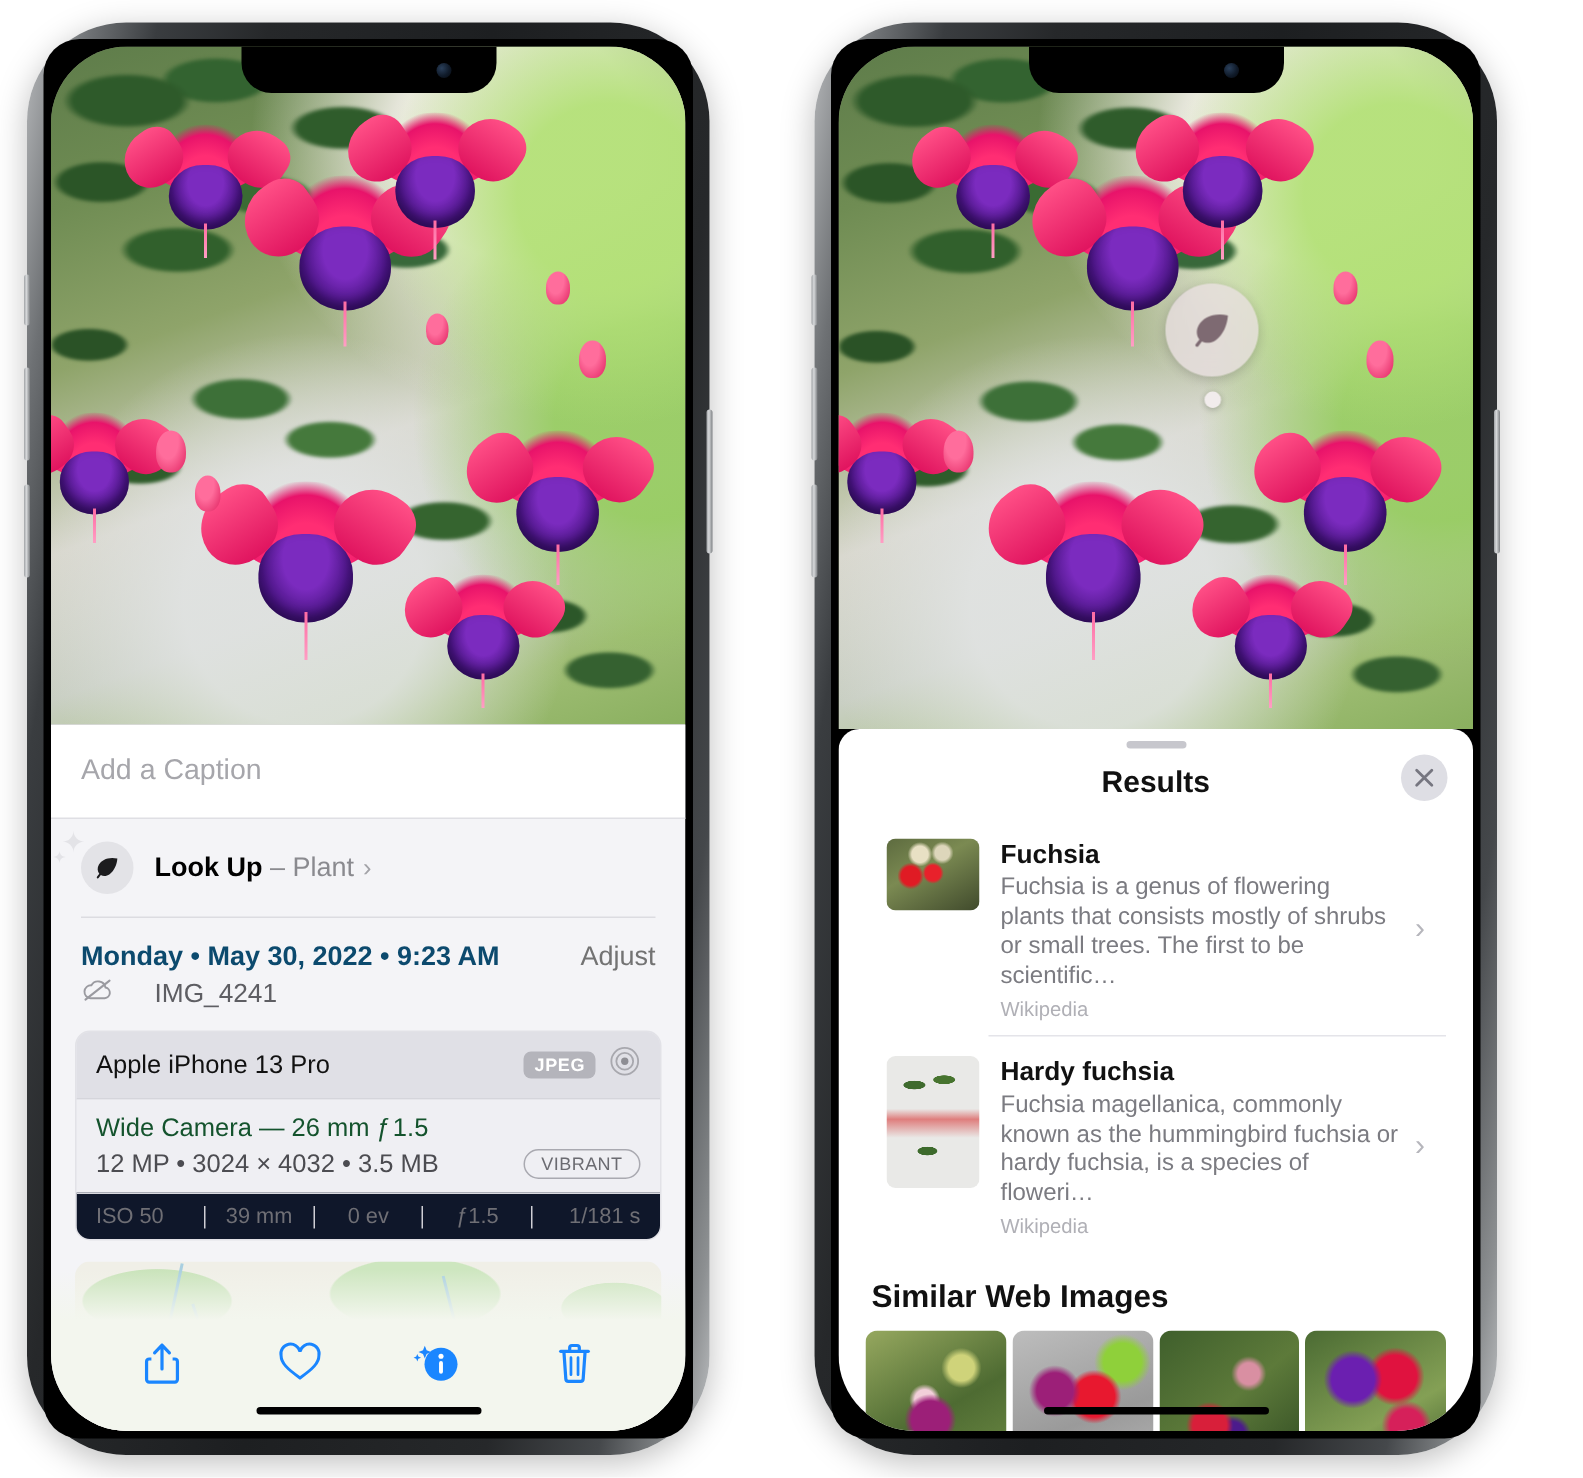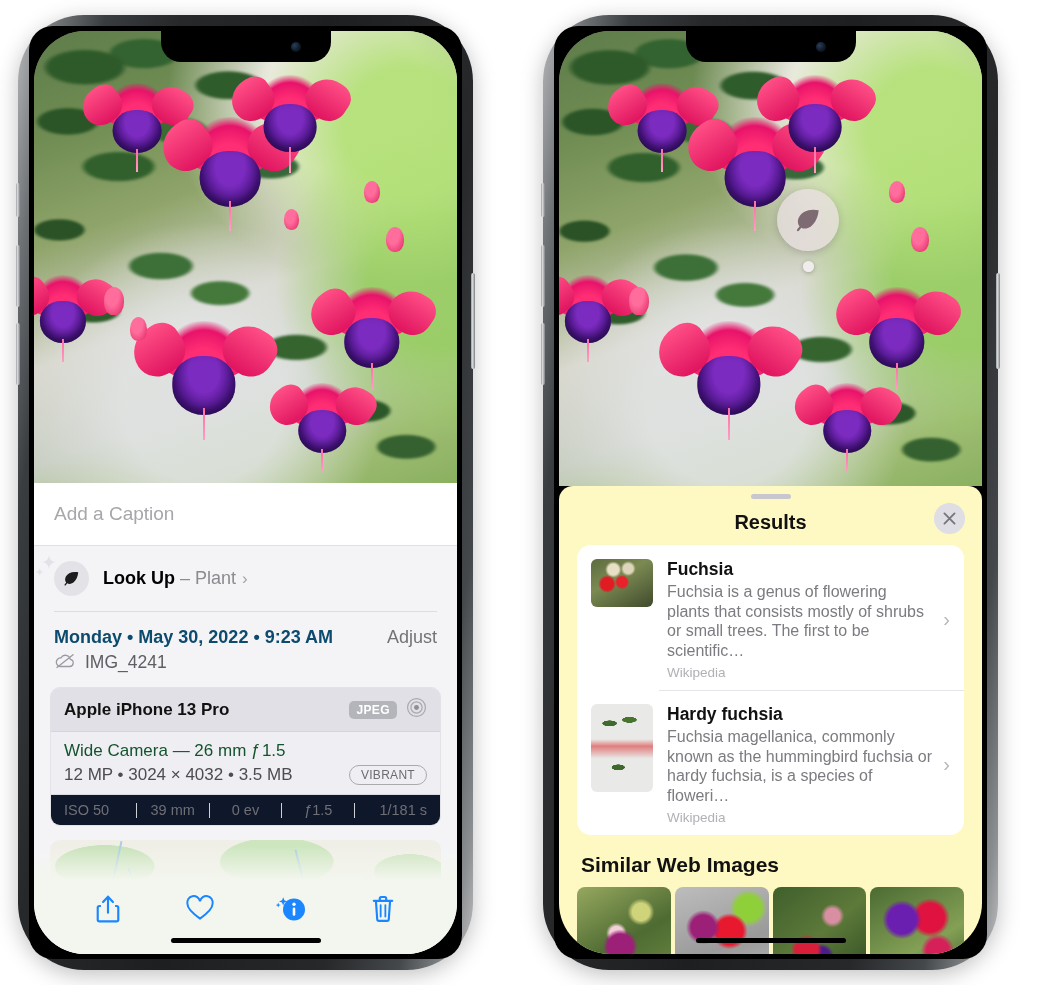--- a/index.html
+++ b/index.html
@@ -156,31 +156,31 @@
   .spark.s1 { left:-13px; top:-8px; font-size:19px; }
   .spark.s2 { left:-19px; top:6px; font-size:11px; }
   .lookup-txt { font-size:18px; font-weight:bold; color:#000; }
   .lookup-txt .sub { font-weight:normal; color:#8a8a8f; }
   .chev { color:#a3a3a8; font-size:17px; margin-left:6px; }
 
   .date-row { padding:16px 20px 2px; display:flex; align-items:baseline; }
   .date-txt { font-size:18px; font-weight:bold; color:#0c4a6e; flex:1; }
   .adjust { font-size:18px; color:#737373;margin-left:14px; }
   .fname-row { display:flex; align-items:center; padding:2px 20px 12px; gap:9px; }
-  .fname { font-size:17.5px; color:#5e5e63; }
+  .fname { font-size:17.5px; color:#5e5e63;margin-left:18px; }
 
   .cam-card {
     margin:2px 16px 0; border-radius:10px; overflow:hidden;
     background:#eaeaef; border:0.5px solid #e2e2e7;
   }
   .cam-head {
     display:flex; align-items:center; padding:9px 13px;
     background:#e0e0e6; border-bottom:0.5px solid #d5d5db;
   }
-  .cam-model { flex:1; font-size:17px; font-weight:bold; color:#111; }
+  .cam-model { flex:1; font-size:17px; font-weight:normal; color:#111; }
   .jpeg-badge {
     background:#b4b4bb; color:#fff; font-size:12px; font-weight:bold;
     padding:2px 7px; border-radius:5px; letter-spacing:.4px; margin-right:9px;
   }
   .cam-body { padding:9px 13px 9px; background:#efeff3; }
   .cam-line1 { font-size:17px; color:#14532d; margin-bottom:4px; }
   .cam-line2 { display:flex; align-items:center; }
   .cam-line2 .txt { flex:1; font-size:17px; color:#4c4c51; }
   .vibrant {
     border:1px solid #a9a9b0; color:#6b6b71; font-size:12px;
@@ -233,21 +233,21 @@
   }
   .tb-item { flex:1; display:flex; justify-content:center; }
   .home-bar {
     position:absolute; left:50%; bottom:11px; transform:translateX(-50%);
     width:150px; height:5px; border-radius:3px; background:#000; z-index:30;
   }
 
   
   .sheet-right {
     position:absolute; left:0; top:455px; right:0; bottom:0;
-    background:#fef9c3; border-radius:14px 14px 0 0; z-index:10;
+    background:#ffffff; border-radius:14px 14px 0 0; z-index:10;
   }
   .grabber {
     width:40px; height:5px; border-radius:3px; background:#c7c7cd;
     margin:8px auto 0;
   }
   .res-head { position:relative; height:46px; display:flex; align-items:center; justify-content:center; }
   .res-title { font-size:20px; font-weight:bold; color:#111; }
   .close-btn {
     position:absolute; right:17px; top:4px; width:31px; height:31px;
     border-radius:50%; background:#dedee4; display:flex;

